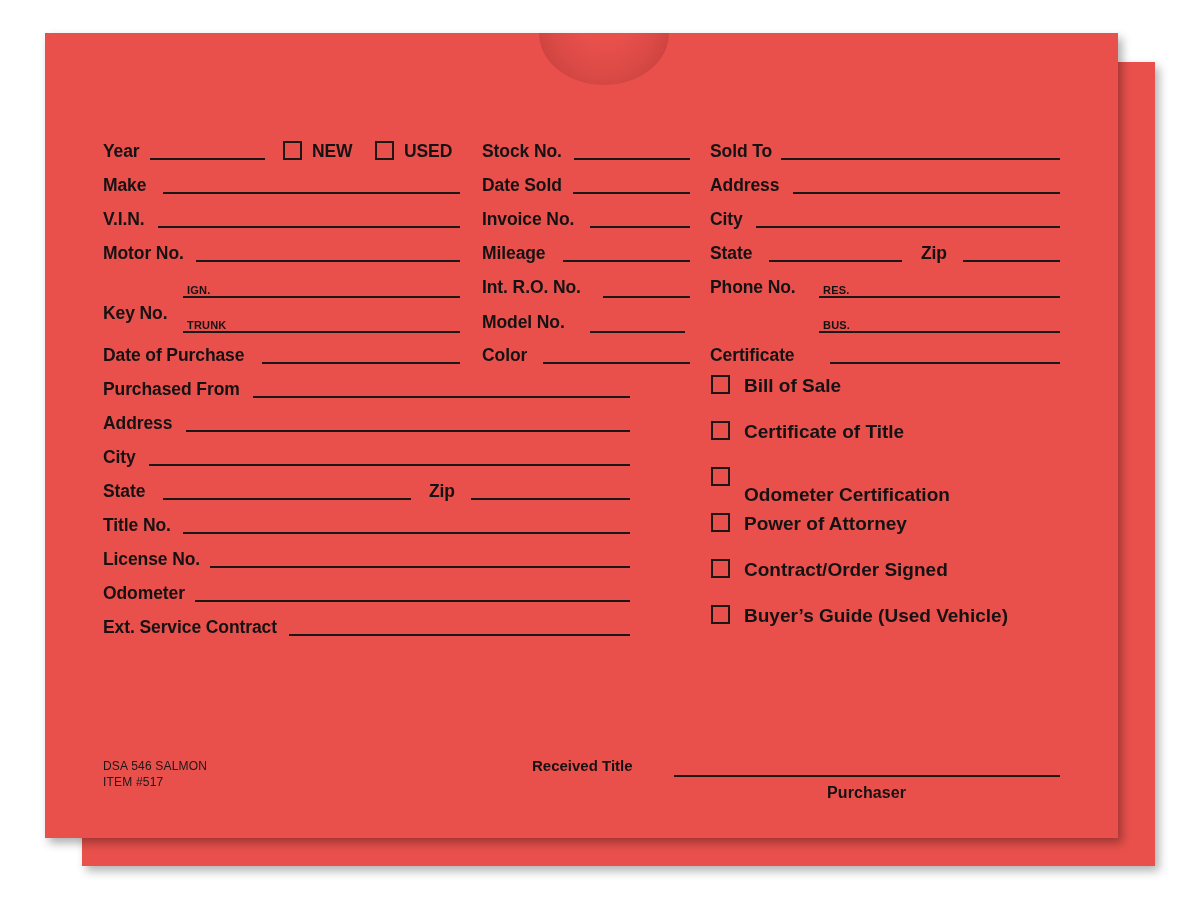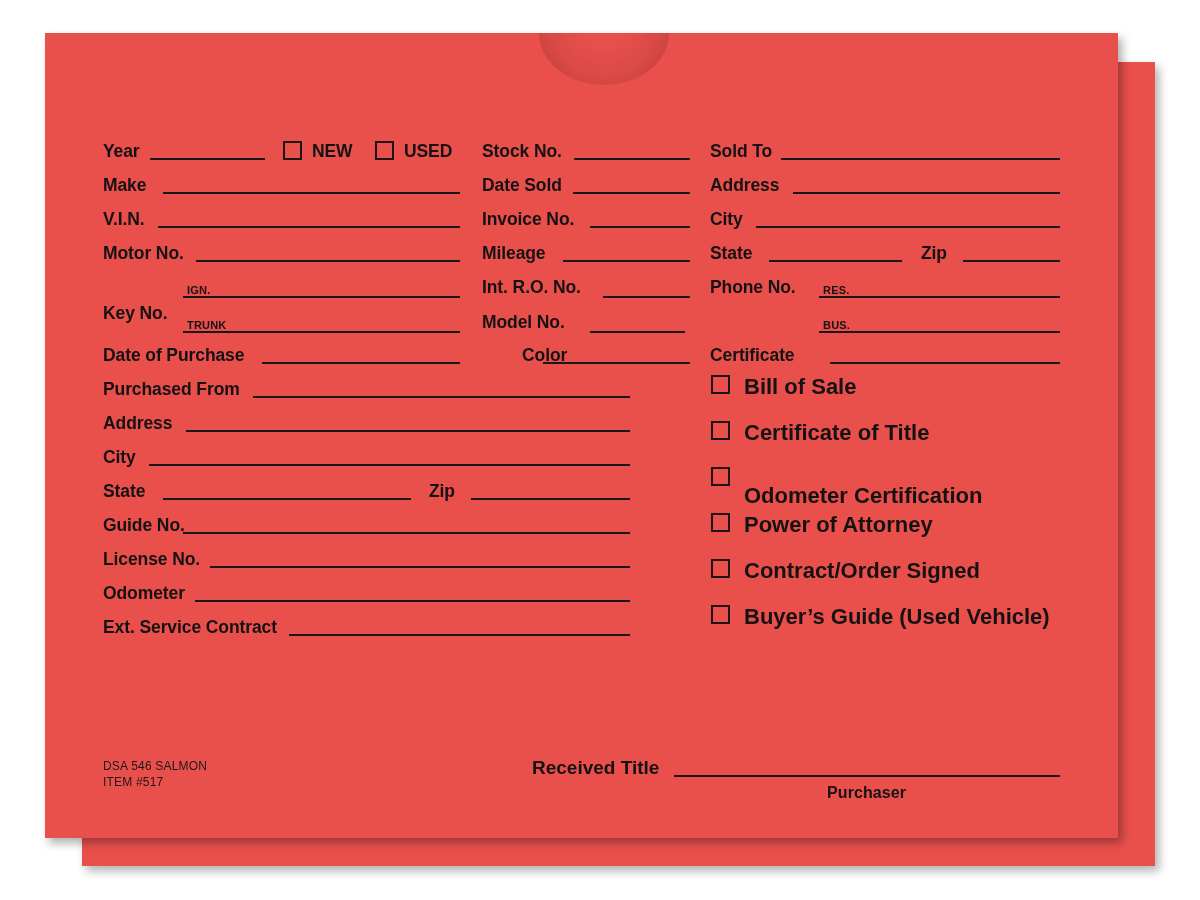--- a/index.html
+++ b/index.html
@@ -101,21 +101,21 @@
     width: 19px;
     height: 19px;
     border: 2.4px solid #1d1617;
     box-sizing: border-box;
     background: transparent;
   }
 
   .checklist-label {
     position: absolute;
     font-weight: bold;
-    font-size: 22px;
+    font-size: 19px;
     line-height: 1;
     white-space: nowrap;
     color: #161213;
   }
 
   
   .code-block {
     position: absolute;
     left: 58px;
     top: 725px;
@@ -124,21 +124,21 @@
     line-height: 1.35;
     color: #1d1617;
     letter-spacing: 0.2px;
   }
 
   .received-title {
     position: absolute;
     left: 487px;
     top: 725px;
     font-weight: bold;
-    font-size: 19px;
+    font-size: 15px;
     line-height: 1;
     white-space: nowrap;
   }
   .purchaser {
     position: absolute;
     left: 782px;
     top: 752px;
     font-weight: bold;
     font-size: 16px;
     line-height: 1;
@@ -218,41 +218,41 @@
 
       <span class="lbl pos" style="left:437px; top:281px;">Model No.</span>
       <div class="rule" style="left:545px; top:298px; width:95px;"></div>
 
       <span class="lbl-sm pos" style="left:778px; top:287px;">BUS.</span>
       <div class="rule" style="left:774px; top:298px; width:241px;"></div>
 
       <span class="lbl pos" style="left:58px; top:314px;text-align:right;">Date of Purchase</span>
       <div class="rule" style="left:217px; top:329px; width:198px;"></div>
 
-      <span class="lbl pos" style="left:437px; top:314px;margin-left:40px;">Color</span>
+      <span class="lbl pos" style="left:437px; top:314px;">Color</span>
       <div class="rule" style="left:498px; top:329px; width:147px;"></div>
 
       <span class="lbl pos" style="left:665px; top:314px;">Certificate</span>
       <div class="rule" style="left:785px; top:329px; width:230px;"></div>
 
       <span class="lbl pos" style="left:58px; top:348px;">Purchased From</span>
       <div class="rule" style="left:208px; top:363px; width:377px;"></div>
 
       <span class="lbl pos" style="left:58px; top:382px;">Address</span>
       <div class="rule" style="left:141px; top:397px; width:444px;"></div>
 
       <span class="lbl pos" style="left:58px; top:416px;">City</span>
       <div class="rule" style="left:104px; top:431px; width:481px;"></div>
 
       <span class="lbl pos" style="left:58px; top:450px;">State</span>
       <div class="rule" style="left:118px; top:465px; width:248px;"></div>
       <span class="lbl pos" style="left:384px; top:450px;">Zip</span>
       <div class="rule" style="left:426px; top:465px; width:159px;"></div>
 
-      <span class="lbl pos" style="left:58px; top:484px;">Guide No.</span>
+      <span class="lbl pos" style="left:58px; top:484px;">Title No.</span>
       <div class="rule" style="left:138px; top:499px; width:447px;"></div>
 
       <span class="lbl pos" style="left:58px; top:518px;text-align:right;">License No.</span>
       <div class="rule" style="left:165px; top:533px; width:420px;"></div>
 
       <span class="lbl pos" style="left:58px; top:552px;">Odometer</span>
       <div class="rule" style="left:150px; top:567px; width:435px;"></div>
 
       <span class="lbl pos" style="left:58px; top:586px;">Ext. Service Contract</span>
       <div class="rule" style="left:244px; top:601px; width:341px;"></div>

